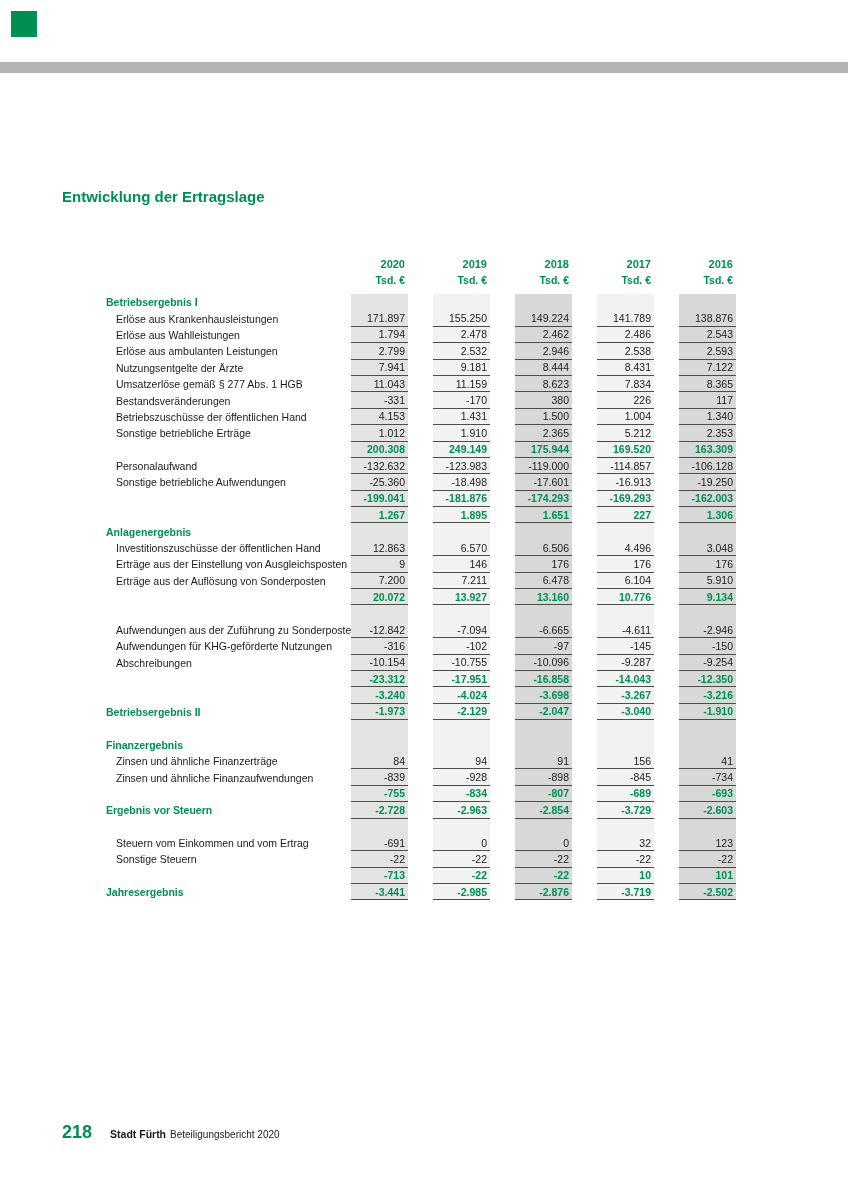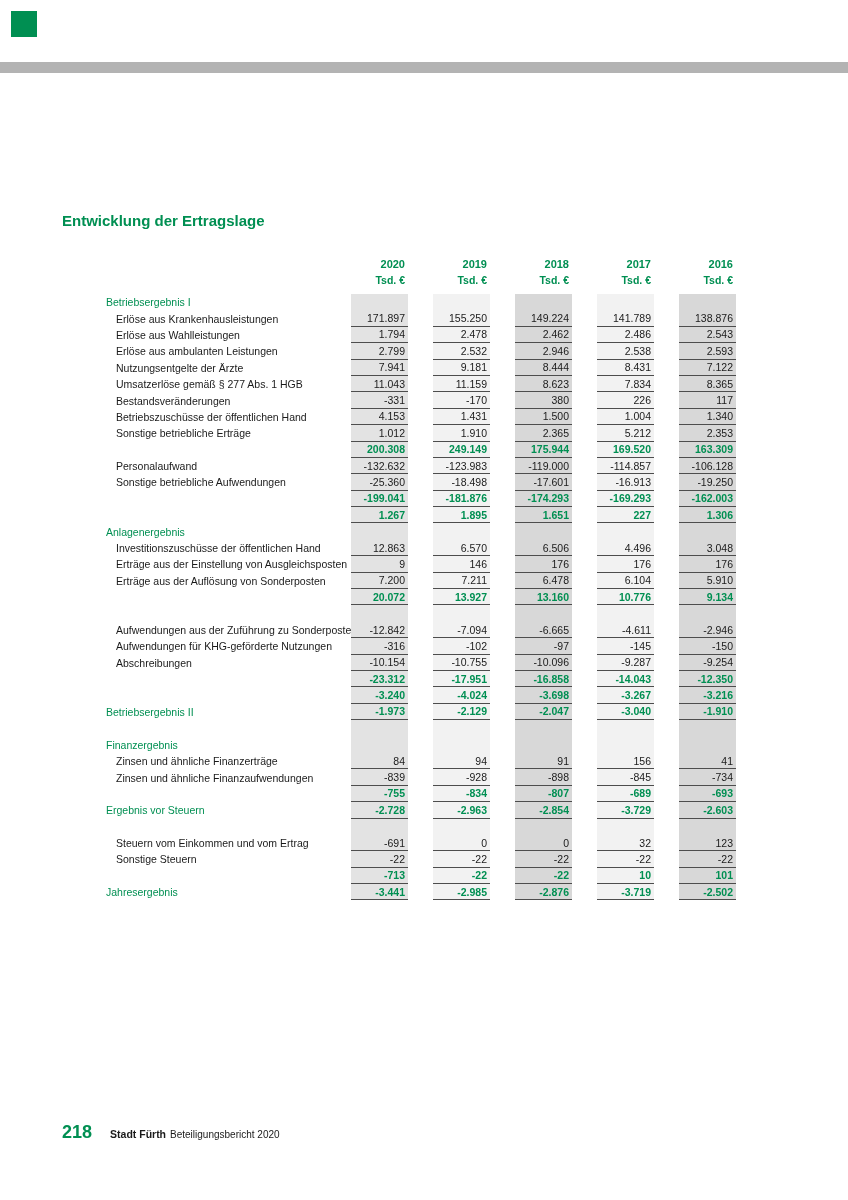--- a/index.html
+++ b/index.html
@@ -23,21 +23,21 @@
 
   .top-bar {
     position: absolute;
     left: 0; top: 62px;
     width: 848px; height: 11px;
     background: var(--bar, #b3b3b3);
   }
 
   .heading {
     position: absolute;
-    left: 62px; top: 212px;
+    left: 62px; top: 188px;
     font-size: 15px;
     font-weight: bold;
     color: var(--green, #008f52);
   }
 
   .table {
     position: absolute;
     left: 106px; top: 256px;
     width: 630px;
     font-size: 10.5px;
@@ -85,21 +85,21 @@
   .trow.data .tcell,
   .trow.subtotal .tcell,
   .trow.total .tcell { border-bottom: 1px solid #4d4d4d; }
 
   .trow.data .tlabel { padding-left: 10px; color: #1a1a1a; }
   .trow.data .tcell { color: #1a1a1a; }
 
   .trow.section .tlabel,
   .trow.total .tlabel {
     color: var(--green, #008f52);
-    font-weight: normal;
+    font-weight: bold;
   }
 
   .trow.subtotal .tcell,
   .trow.total .tcell {
     color: var(--green, #008f52);
     font-weight: bold;
   }
 
   .footer {
     position: absolute;

